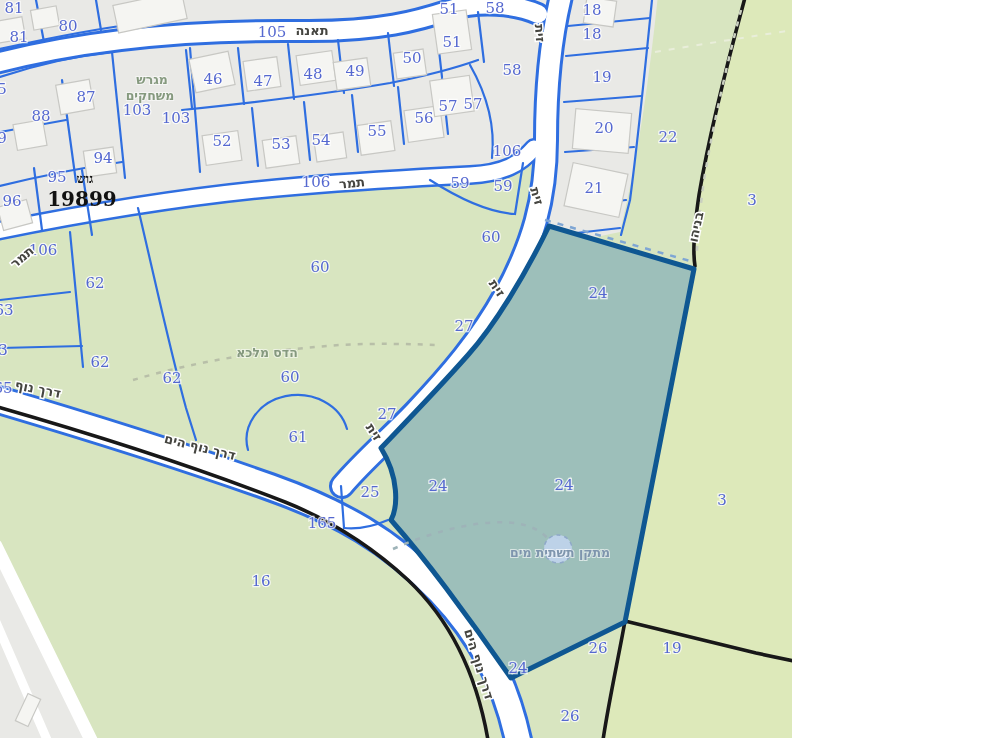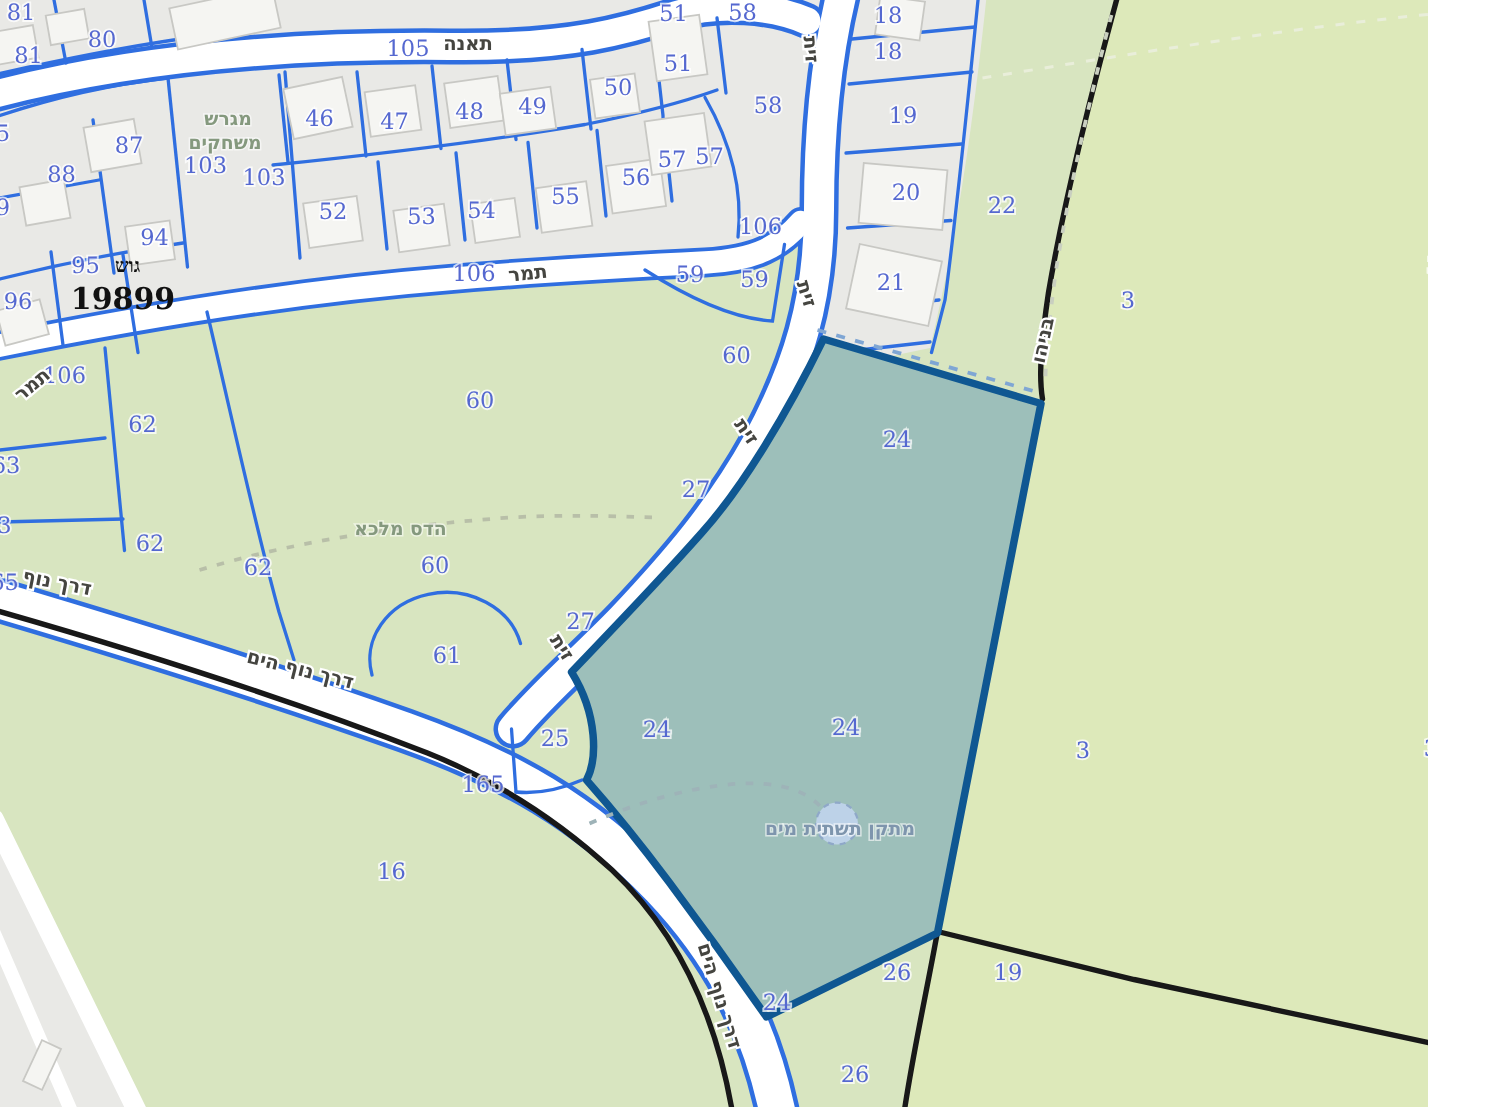--- a/index.html
+++ b/index.html
@@ -1,16 +1,16 @@
 <!DOCTYPE html>
 <html><head>
 <meta charset="utf-8">
 <style>
   html,body{margin:0;padding:0;background:#fff;}
-  #map-wrap{position:relative;width:952px;height:738px;overflow:hidden;
+  #map-wrap{position:relative;width:792px;height:738px;overflow:hidden;
     font-family:"DejaVu Sans",sans-serif;}
   svg{display:block}
   .road-under{fill:none;stroke:var(--blue);stroke-linecap:round;}
   .road-over{fill:none;stroke:var(--road);stroke-linecap:round;}
   .pline{fill:none;stroke:var(--blue);stroke-width:2.2px;stroke-linecap:round;}
   .kline{fill:none;stroke:var(--kblack);stroke-width:3.6px;stroke-linecap:round;}
   .bldg{fill:#f5f5f2;stroke:#c8c8c4;stroke-width:1.2px;}
   .lbl{text-anchor:middle;dominant-baseline:central;}
   .lbl-num{fill:var(--numblue);font-family:"DejaVu Serif","Liberation Serif",serif;
     font-size:15px;paint-order:stroke;stroke:rgba(255,255,255,.75);stroke-width:2.5px;}

